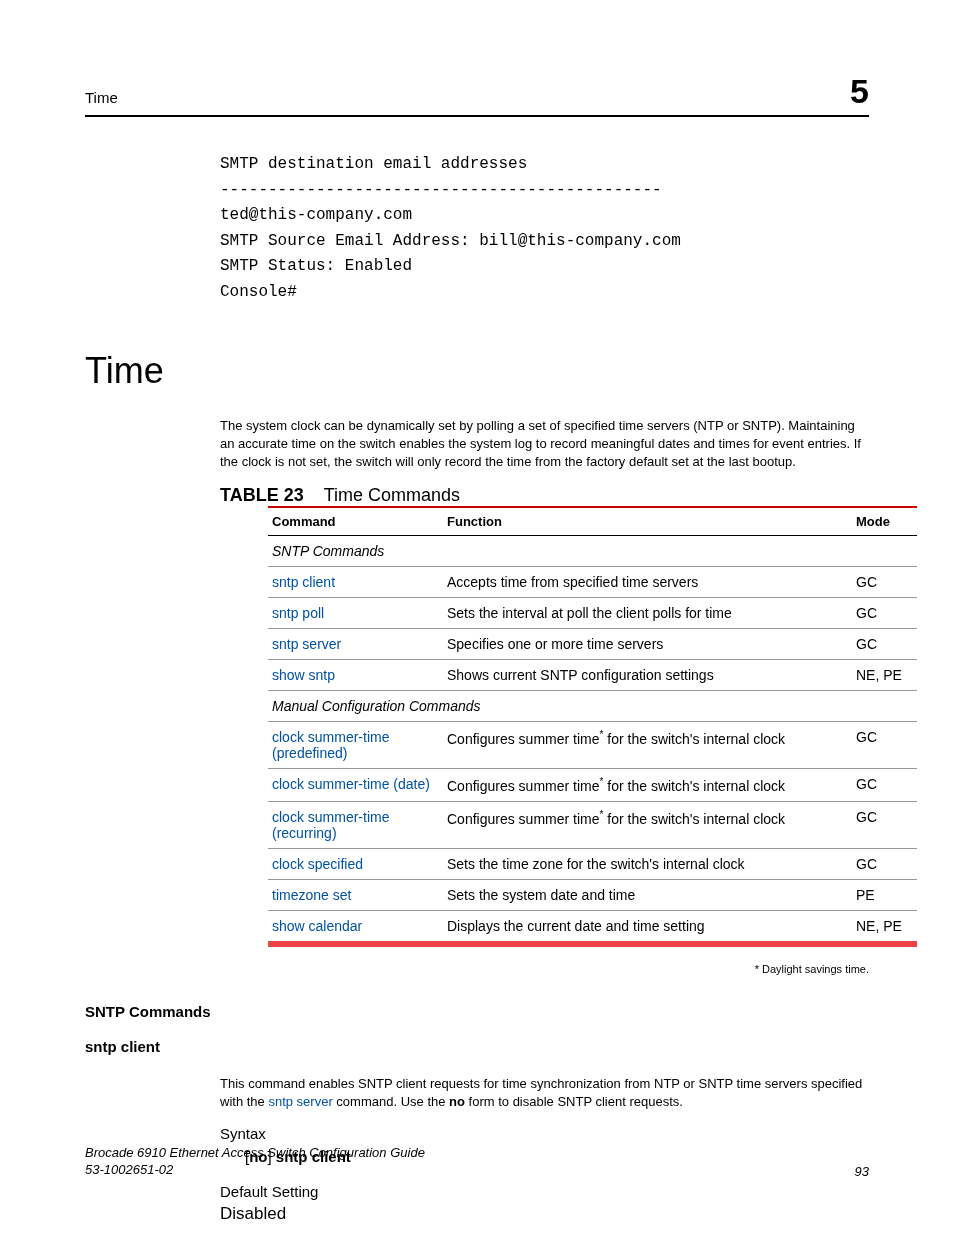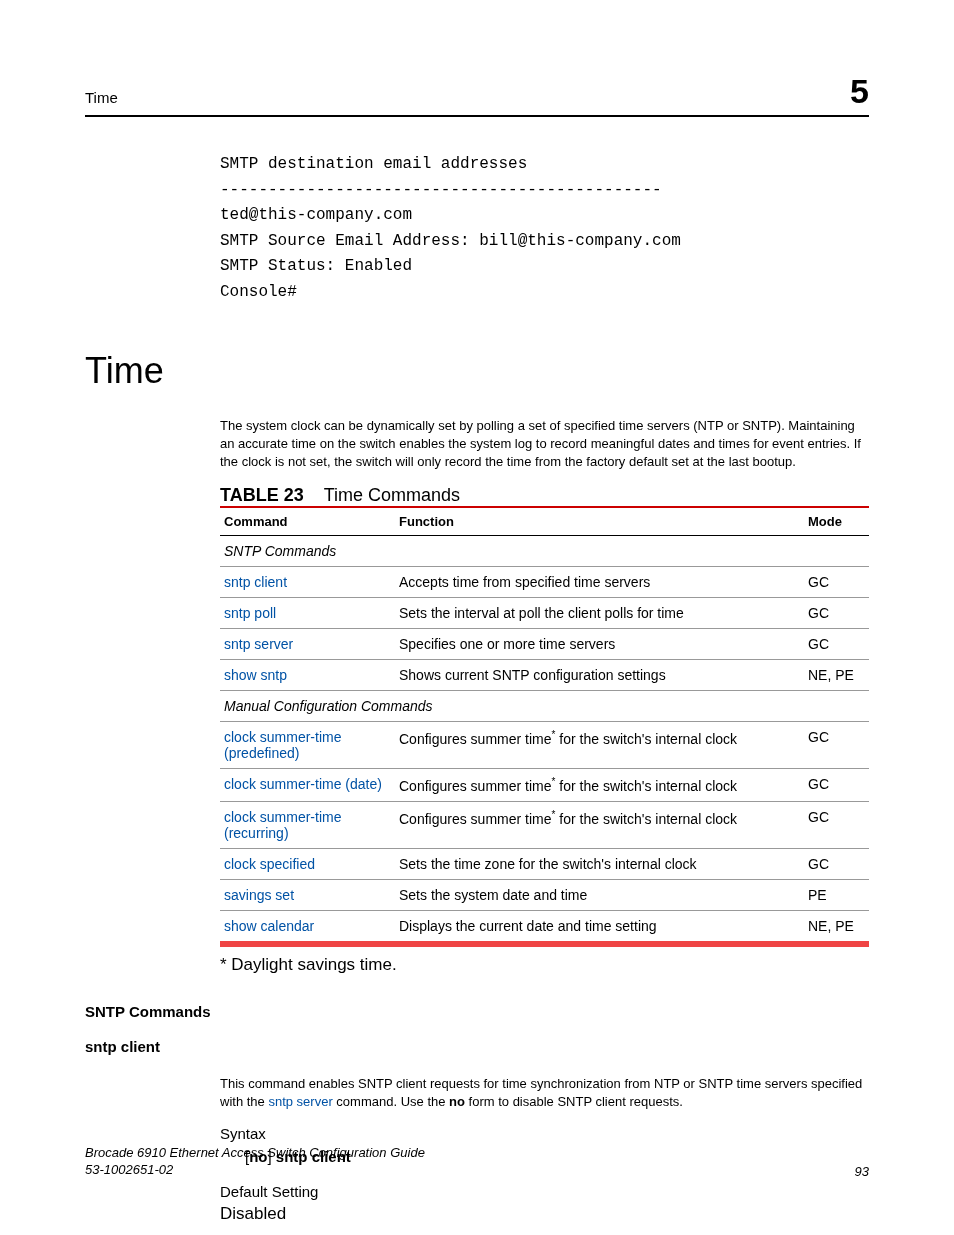--- a/index.html
+++ b/index.html
@@ -41,20 +41,21 @@
       font-size: 13px;
       line-height: 1.4;
       margin-bottom: 14px;
     }
     .table-caption { font-size: 18px; }
     .table-caption b { font-weight: bold; }
     table.cmd-table {
       width: 100%;
       border-collapse: collapse;
       font-size: 14px;
+      margin-left: 48px;
     }
     table.cmd-table thead tr { border-top: 2px solid #c00; border-bottom: 1px solid #000; }
     table.cmd-table th {
       text-align: left;
       font-weight: bold;
       padding: 6px 4px;
       font-size: 13px;
     }
     table.cmd-table td {
       padding: 7px 4px;
@@ -63,21 +64,21 @@
     }
     table.cmd-table tr.section-row td {
       font-style: italic;
       border-bottom: 1px solid #999;
     }
     table.cmd-table tr.last-row td { border-bottom: 6px solid #ef4444; }
     .cmd-link { color: #0052a5; }
     .col-cmd { width: 175px; }
     .col-func { }
     .col-mode { width: 65px; }
-    .footnote { font-size: 17px; margin-top: 8px; }
+    .footnote { font-size: 11px; margin-top: 16px; text-align: right; }
     .sup { font-size: 10px; vertical-align: super; }
     h3.sub-heading {
       font-size: 15px;
       font-weight: bold;
       margin-top: 28px;
       margin-bottom: 18px;
       margin-left: 0;
     }
     h4.cmd-heading {
       font-size: 15px;
@@ -177,21 +178,21 @@
           <td class="col-cmd"><span class="cmd-link">clock summer-time (recurring)</span></td>
           <td><span>Configures summer time</span><span class="sup">*</span><span> for the switch's internal clock</span></td>
           <td class="col-mode">GC</td>
         </tr>
         <tr>
           <td class="col-cmd"><span class="cmd-link">clock specified</span></td>
           <td>Sets the time zone for the switch's internal clock</td>
           <td class="col-mode">GC</td>
         </tr>
         <tr>
-          <td class="col-cmd"><span class="cmd-link">savings set</span></td>
+          <td class="col-cmd"><span class="cmd-link">timezone set</span></td>
           <td>Sets the system date and time</td>
           <td class="col-mode">PE</td>
         </tr>
         <tr class="last-row">
           <td class="col-cmd"><span class="cmd-link">show calendar</span></td>
           <td>Displays the current date and time setting</td>
           <td class="col-mode">NE, PE</td>
         </tr>
       </tbody>
   </table>

